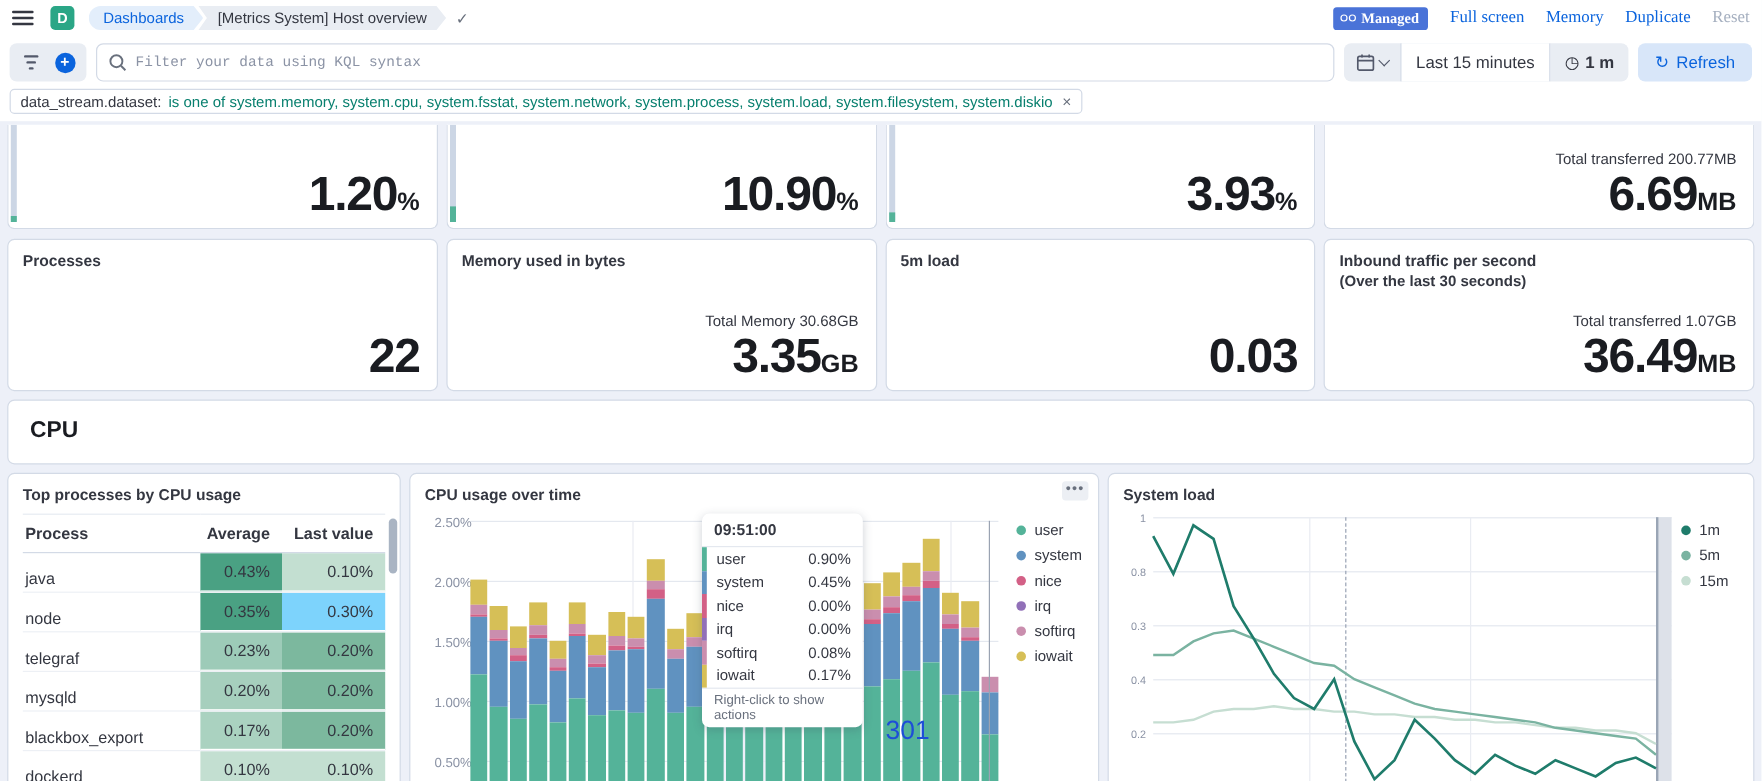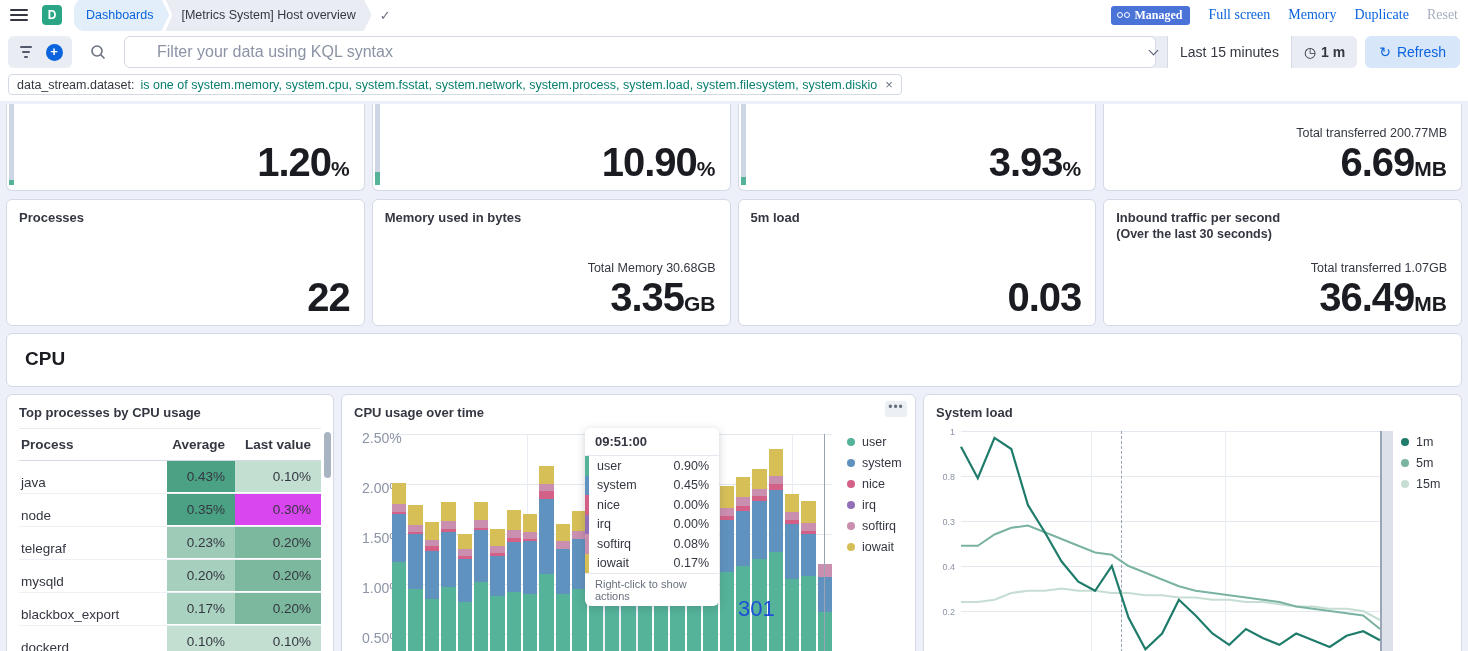--- a/index.html
+++ b/index.html
@@ -5,42 +5,42 @@
   * { margin:0; padding:0; box-sizing:border-box; }
   html,body { width:1468px; height:651px; overflow:hidden;
     font-family:"Liberation Sans", sans-serif; background:#fff; color:#343741; }
   .page { position:relative; width:1468px; height:651px; overflow:hidden; }
 
   
   .topbar { height:30px; display:flex; align-items:center; padding:0 10px; background:#fff; }
   .hamburger { width:18px; height:12px; display:flex; flex-direction:column; justify-content:space-between; cursor:pointer; margin-right:14px; }
   .hamburger span { height:2px; background:#343741; border-radius:1px; }
   .app-logo { width:20px; height:20px; border-radius:4px; background:#2aa686; color:#fff; font-weight:bold; font-size:12px; display:flex; align-items:center; justify-content:center; margin-right:12px; }
-  .crumb { height:32px; display:flex; align-items:center; font-size:12.5px; padding:0 12px; }
+  .crumb { height:20px; display:flex; align-items:center; font-size:12.5px; padding:0 12px; }
   .crumb.first { background:#e3eefb; color:#0b64dd; clip-path:polygon(0 0, calc(100% - 8px) 0, 100% 50%, calc(100% - 8px) 100%, 0 100%); border-radius:10px 0 0 10px; padding-right:16px; }
   .crumb.current { background:#e9edf3; color:#343741; clip-path:polygon(0 0, calc(100% - 8px) 0, 100% 50%, calc(100% - 8px) 100%, 0 100%, 7px 50%); margin-left:-4px; padding-left:16px; padding-right:16px; }
   .save-check { color:#69707d; font-size:13px; margin-left:8px; }
   .topbar-right { margin-left:auto; display:flex; align-items:center; gap:18px;font-family:Liberation Serif, serif; }
   .managed-badge { background:#4a73d8; color:#fff; font-size:12px; font-weight:bold; border-radius:3px; padding:2px 8px 2px 6px; display:flex; align-items:center; gap:4px; }
   .glasses { display:inline-flex; align-items:center; }
   .glasses i { width:6px; height:6px; border:1.2px solid #fff; border-radius:50%; display:inline-block; }
   .glasses i+i { margin-left:1px; }
   .top-link { font-size:14px; color:#0b64dd; font-weight:500; cursor:pointer; }
   .top-link.disabled { color:#a6b0c0; cursor:default; }
 
   
   .querybar { display:flex; align-items:center; gap:8px; padding:6px 8px 4px 8px; background:#fff; }
   .filter-group { display:flex; background:#e9edf3; border-radius:6px; height:32px; align-items:center; padding:0 4px; }
   .icon-btn { width:28px; height:28px; display:flex; align-items:center; justify-content:center; cursor:pointer; border-radius:4px; }
   .funnel { display:flex; flex-direction:column; gap:3px; align-items:center; }
   .funnel span { height:2px; background:#53596b; border-radius:1px; display:block; }
   .funnel span:nth-child(1){ width:12px; } .funnel span:nth-child(2){ width:8px; } .funnel span:nth-child(3){ width:4px; }
   .plus-circle { width:17px; height:17px; border-radius:50%; background:#0b64dd; color:#fff; font-size:13px; line-height:16px; text-align:center; font-weight:bold; }
   .kql-wrap { flex:1; position:relative; height:32px; }
-  .kql-input { width:100%; height:32px; border:1px solid #d3dae6; border-radius:6px; padding:0 10px 0 32px; font-size:16px; color:#343741; outline:none; background:#fff; font-family:Liberation Sans, sans-serif;margin-left:44px; }
+  .kql-input { width:100%; height:32px; border:1px solid #d3dae6; border-radius:6px; padding:0 10px 0 32px; font-size:12px; color:#343741; outline:none; background:#fff; font-family:Liberation Mono, monospace; }
   .kql-input::placeholder { color:#8b93a5; }
   .search-glyph { position:absolute; left:10px; top:8px; width:16px; height:16px; }
   .time-group { display:flex; align-items:center; background:#e9edf3; border-radius:6px; height:32px; overflow:hidden; }
   .cal-btn { display:flex; align-items:center; gap:4px; padding:0 10px; height:100%; cursor:pointer; border-right:1px solid #d3dae6; }
   .chev { width:7px; height:7px; border-right:1.6px solid #53596b; border-bottom:1.6px solid #53596b; transform:rotate(45deg); margin-top:-3px; }
   .time-text { background:#fff; height:100%; display:flex; align-items:center; padding:0 12px; font-size:14px; cursor:pointer; border-right:1px solid #d3dae6; }
   .interval { display:flex; align-items:center; gap:5px; padding:0 12px; font-size:14px; font-weight:bold; cursor:pointer; }
   .stopwatch { font-size:14px; color:#343741; font-weight:normal; }
   .refresh-btn { height:32px; background:#d8e6f9; color:#0b64dd; font-size:14px; font-weight:500; border:none; border-radius:6px; padding:0 14px; display:flex; align-items:center; gap:6px; cursor:pointer; font-family:"Liberation Sans",sans-serif; }
 
@@ -86,21 +86,21 @@
 
   
   .legend { position:absolute; list-style:none; font-size:12.5px; color:#343741; }
   .legend li { display:flex; align-items:center; gap:7px; margin-bottom:7px; }
   .legend .dot { width:8px; height:8px; border-radius:50%; flex:0 0 auto; }
   .options-btn { position:absolute; top:6px; right:8px; width:22px; height:16px; background:#eceff4; border-radius:3px; color:#69707d; font-size:12px; line-height:13px; text-align:center; letter-spacing:1px; cursor:pointer; }
 
   
   .cpu-plot { position:absolute; left:50px; top:39px; width:440px; height:250px; }
   .hgrid { position:absolute; left:0; right:0; height:1px; background:#e4e8ef; }
-  .hgrid-label { position:absolute; right:446px; width:44px; text-align:right; font-size:14px; color:#8b93a5; transform:translateY(-4px);padding-left:20px; }
+  .hgrid-label { position:absolute; right:446px; width:44px; text-align:right; font-size:11px; color:#8b93a5; transform:translateY(-4px);padding-left:20px; }
   .vgrid { position:absolute; top:0; bottom:0; width:1px; background:#e9ecf2; }
   .hover-band { position:absolute; top:0; bottom:0; background:#e8ecf7; opacity:.8; }
   .end-line { position:absolute; top:0; bottom:0; width:1px; background:#9aa3b2; }
   .bars { position:absolute; left:0; top:0; width:440px; height:250px; display:flex; align-items:flex-end; gap:2px; }
   .bars .bar { flex:1; display:flex; flex-direction:column-reverse; }
   .bars .bar i { display:block; }
 
   
   .tooltip { position:absolute; left:243px; top:33px; width:134px; background:#fff; border-radius:6px; box-shadow:0 2px 8px rgba(60,70,90,.25); z-index:5; font-size:12.5px; }
   .tt-head { font-weight:bold; font-size:13px; padding:6px 10px; border-bottom:1px solid #e4e8ef; }
@@ -282,21 +282,21 @@
                   <td class="cell-col">
                     <div class="cellbox" style="background:#c3dfd1">0.10%</div>
                   </td>
                 </tr>
                 <tr>
                   <td>node</td>
                   <td class="cell-col">
                     <div class="cellbox" style="background:#4aa183">0.35%</div>
                   </td>
                   <td class="cell-col">
-                    <div class="cellbox" style="background:#d946ef">0.30%</div>
+                    <div class="cellbox" style="background:#7dd3fc">0.30%</div>
                   </td>
                 </tr>
                 <tr>
                   <td>telegraf</td>
                   <td class="cell-col">
                     <div class="cellbox" style="background:#9dcbb8">0.23%</div>
                   </td>
                   <td class="cell-col">
                     <div class="cellbox" style="background:#7cb89e">0.20%</div>
                   </td>

